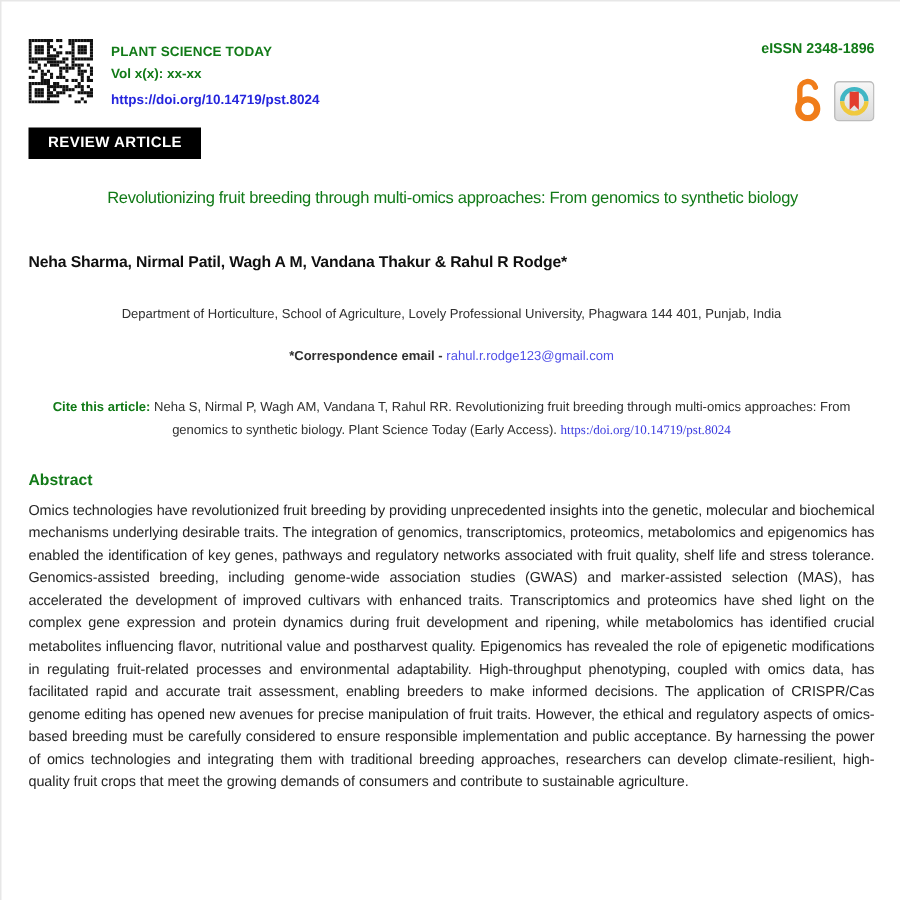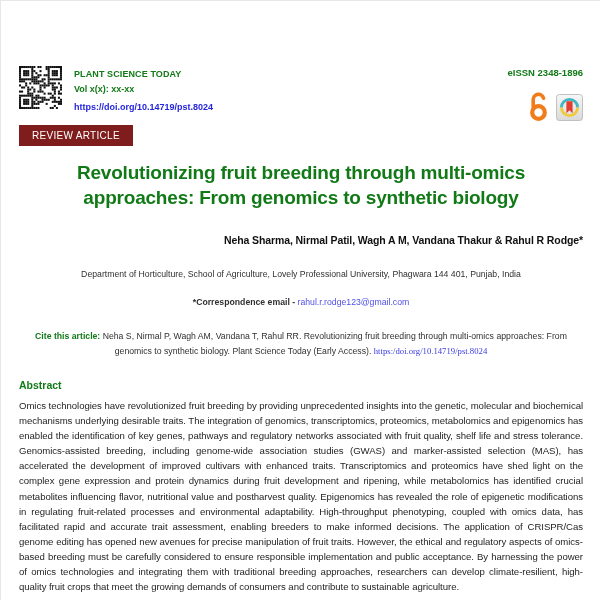--- a/index.html
+++ b/index.html
@@ -4,52 +4,52 @@
 <style>
   html,body{margin:0;padding:0;}
   body{
     width:600px;height:600px;overflow:hidden;
     background:#ffffff;
     border-top:1px solid #e7e7e7;border-left:1px solid #e7e7e7;
     box-sizing:border-box;
     font-family:"Liberation Sans","DejaVu Sans",sans-serif;
     color:#242424;
   }
-  .page{padding:25px 17px 0 18px;margin-top:40px;}
+  .page{padding:25px 17px 0 18px;}
 
   
   .top{display:flex;align-items:flex-start;}
   .qr{width:43px;height:43px;flex:none;}
   .qr svg{width:100%;height:100%;display:block;fill:#101010;}
   .jinfo{margin-left:12px;padding-top:1px;}
   .jinfo div{line-height:15px;white-space:nowrap;}
   .jname{font-size:9px;font-weight:bold;color:#117a17;letter-spacing:.1px;}
   .jvol{font-size:9px;font-weight:bold;color:#117a17;}
   .jdoi{font-size:9px;font-weight:bold;color:#2525dd;text-decoration:none;cursor:pointer;}
   .hright{margin-left:auto;text-align:right;}
   .eissn{font-size:9.5px;font-weight:bold;color:#117a17;line-height:14px;}
   .icons{display:flex;justify-content:flex-end;align-items:flex-end;gap:7px;margin-top:11px;}
   .oa-icon svg{display:block;}
   .cm-icon svg{display:block;cursor:pointer;}
 
   
   .badge-row{margin-top:4px;}
   .type-badge{
-    display:inline-block;background:#7f1d1d;color:#ffffff;
-    font-weight:normal;font-size:10px;letter-spacing:.3px;
+    display:inline-block;background:#000000;color:#ffffff;
+    font-weight:bold;font-size:10px;letter-spacing:.3px;
     padding:5px 13px;line-height:11px;
   }
 
   
   .title{
-    margin:14px auto 0;max-width:462px;text-align:center;
-    color:#117a17;font-size:19px;line-height:25px;font-weight:bold;
+    margin:14px auto 0;max-width:462px;text-align:right;
+    color:#117a17;font-size:11px;line-height:25px;font-weight:normal;
     letter-spacing:-.2px;
   }
-  .authors{margin-top:24px;text-align:right;font-weight:bold;font-size:10.5px;color:#101010;letter-spacing:-.1px;}
+  .authors{margin-top:24px;text-align:left;font-weight:bold;font-size:10.5px;color:#101010;letter-spacing:-.1px;}
   .affil{margin-top:23px;text-align:center;font-size:8.7px;color:#303030;}
   .corr{margin-top:18px;text-align:center;font-size:8.7px;color:#303030;font-weight:bold;}
   .corr a{color:#5050e8;text-decoration:none;font-weight:normal;cursor:pointer;}
   .dates{margin-top:18px;text-align:center;font-size:8.7px;color:#303030;font-weight:bold;}
   .cite{margin:22px auto 0;max-width:566px;text-align:center;font-size:8.7px;line-height:15px;color:#303030;}
   .cite .lbl{color:#117a17;font-weight:bold;}
   .cite a{color:#3a3ae0;text-decoration:none;cursor:pointer;font-family:Liberation Serif, serif;}
 
   
   .abs-h{margin-top:20px;font-size:10.5px;font-weight:bold;color:#117a17;}

